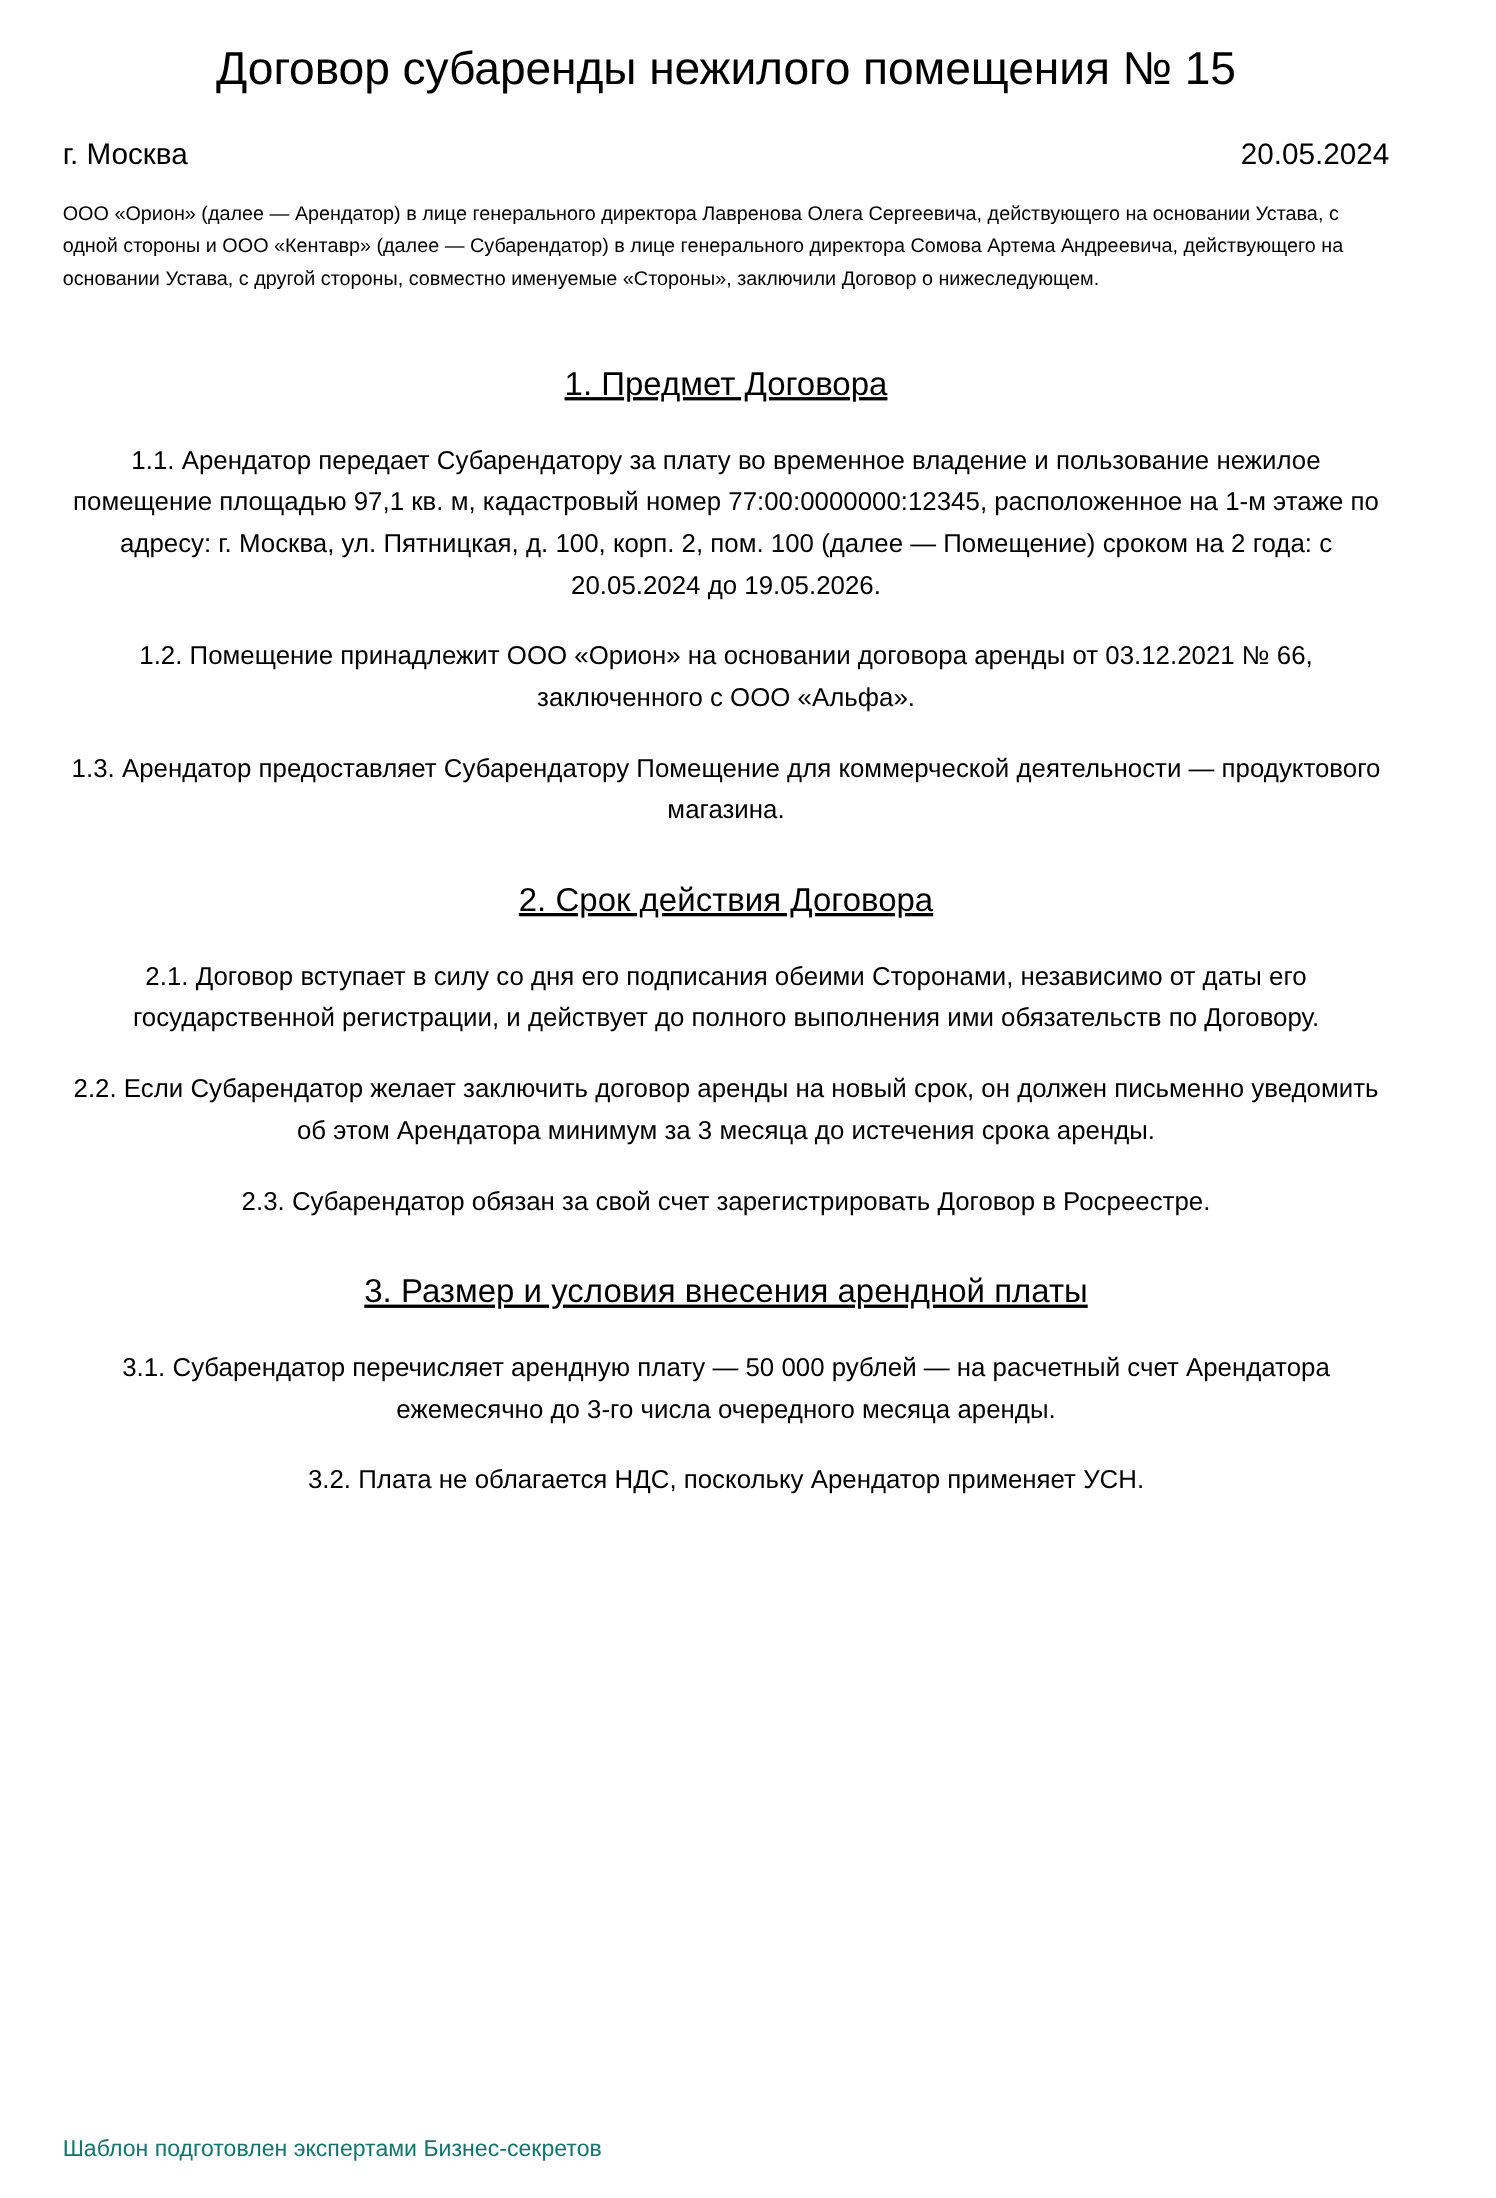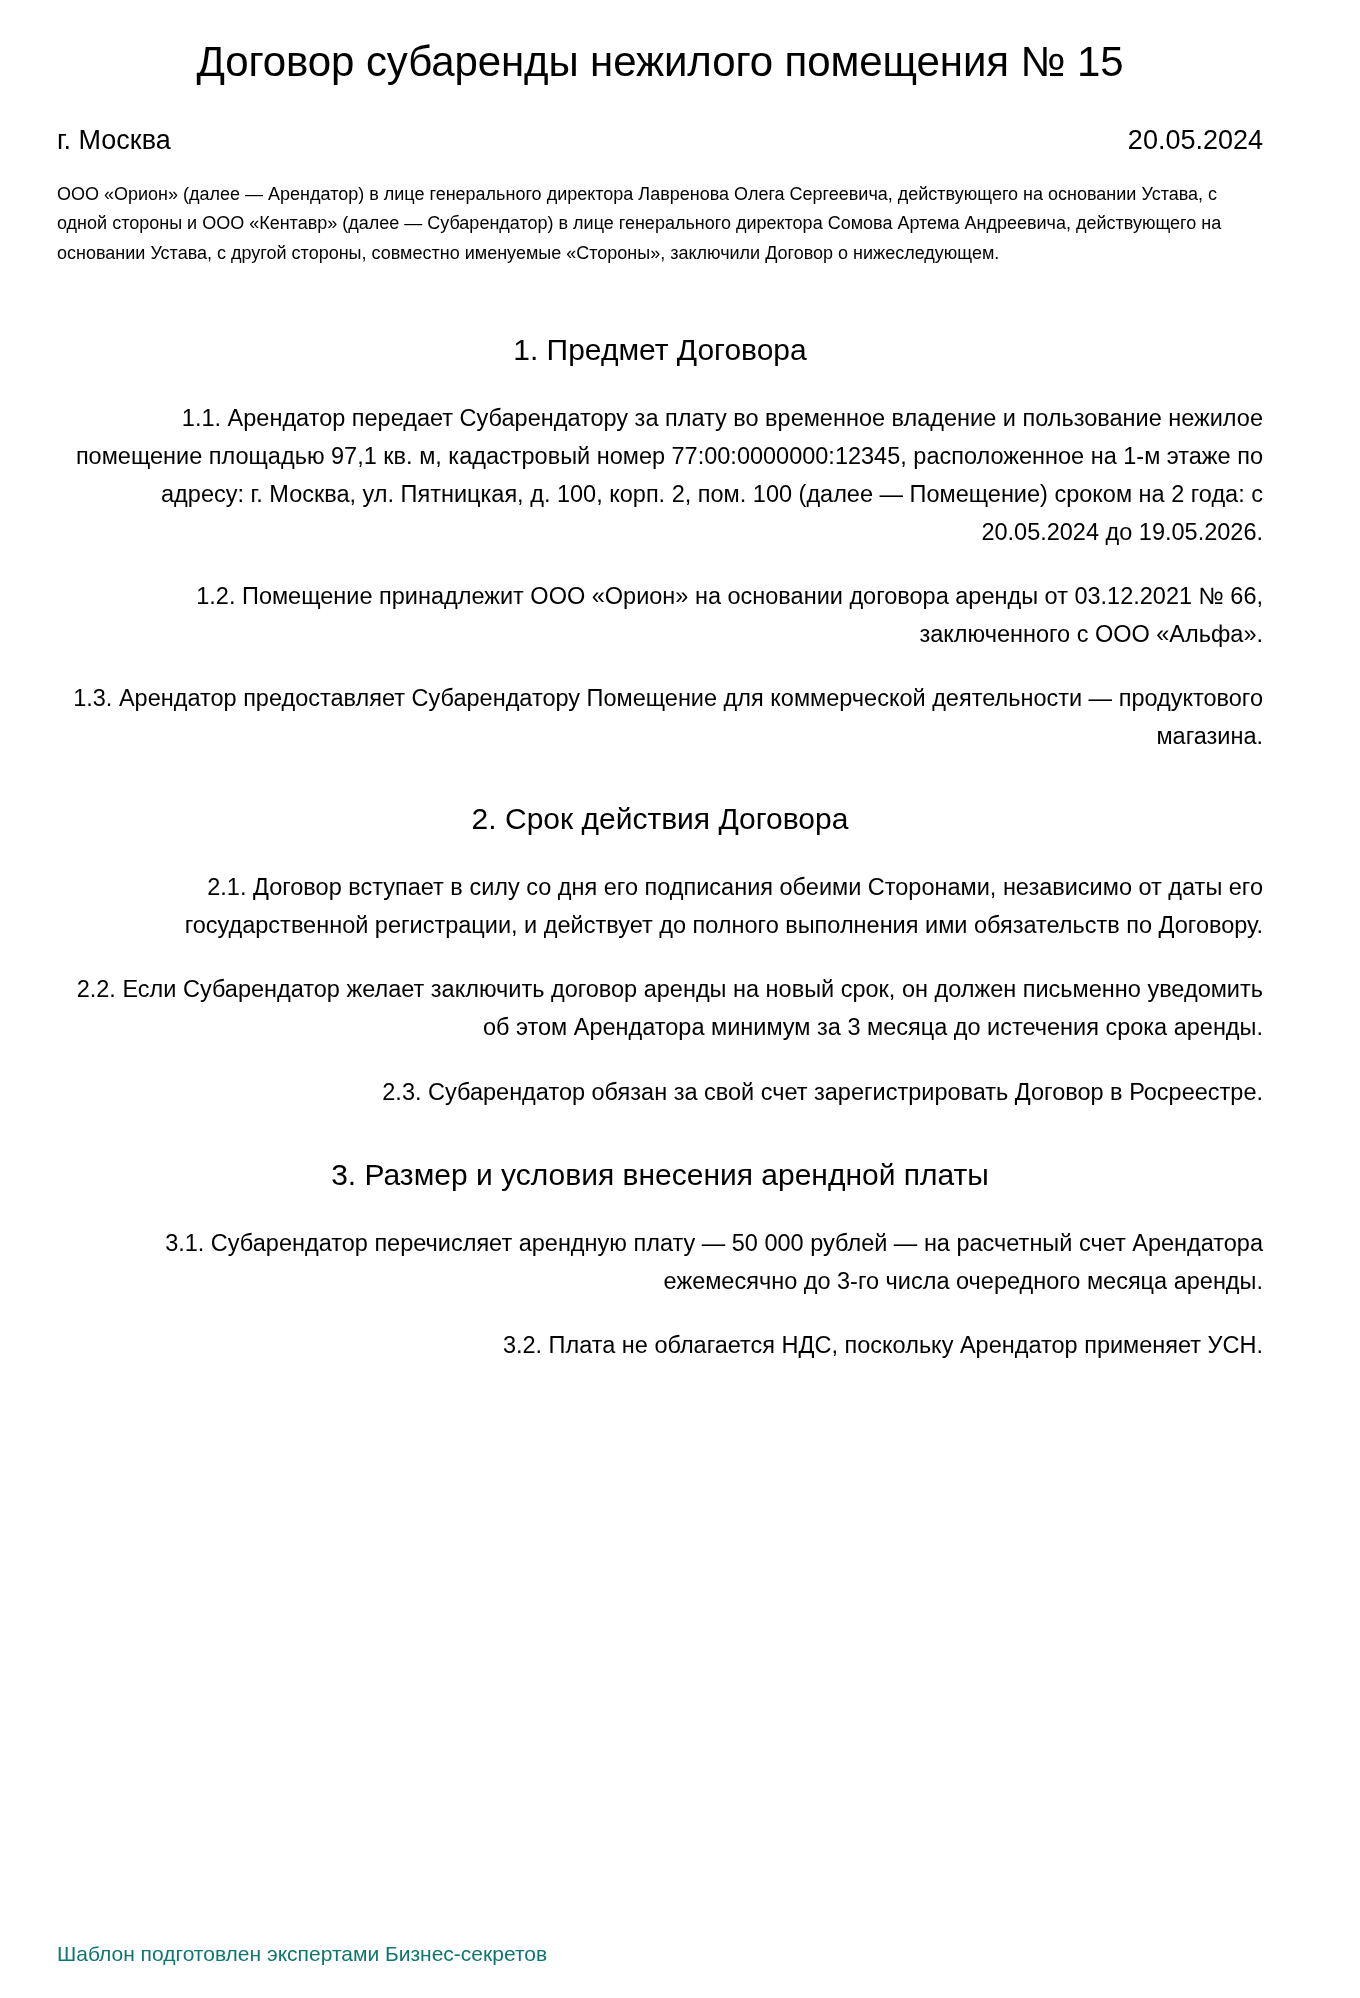--- a/index.html
+++ b/index.html
@@ -48,26 +48,27 @@
     font-size: 18px;
     line-height: 1.62;
     text-align: left;
   }
   .section-heading {
     font-size: 30px;
     font-weight: 400;
     text-align: center;
     line-height: 1.3;
     margin: 44px 0 30px 0;
+    text-decoration: underline;
   }
   .clause {
     font-size: 23.5px;
     line-height: 1.62;
     margin: 0 0 26px 0;
-    text-align: right;
+    text-align: center;
   }
   .clause:last-child {
     margin-bottom: 0;
   }
   .section-block {
     display: block;
   }
   .footer-note {
     margin-top: auto;
     padding-bottom: 30px;

